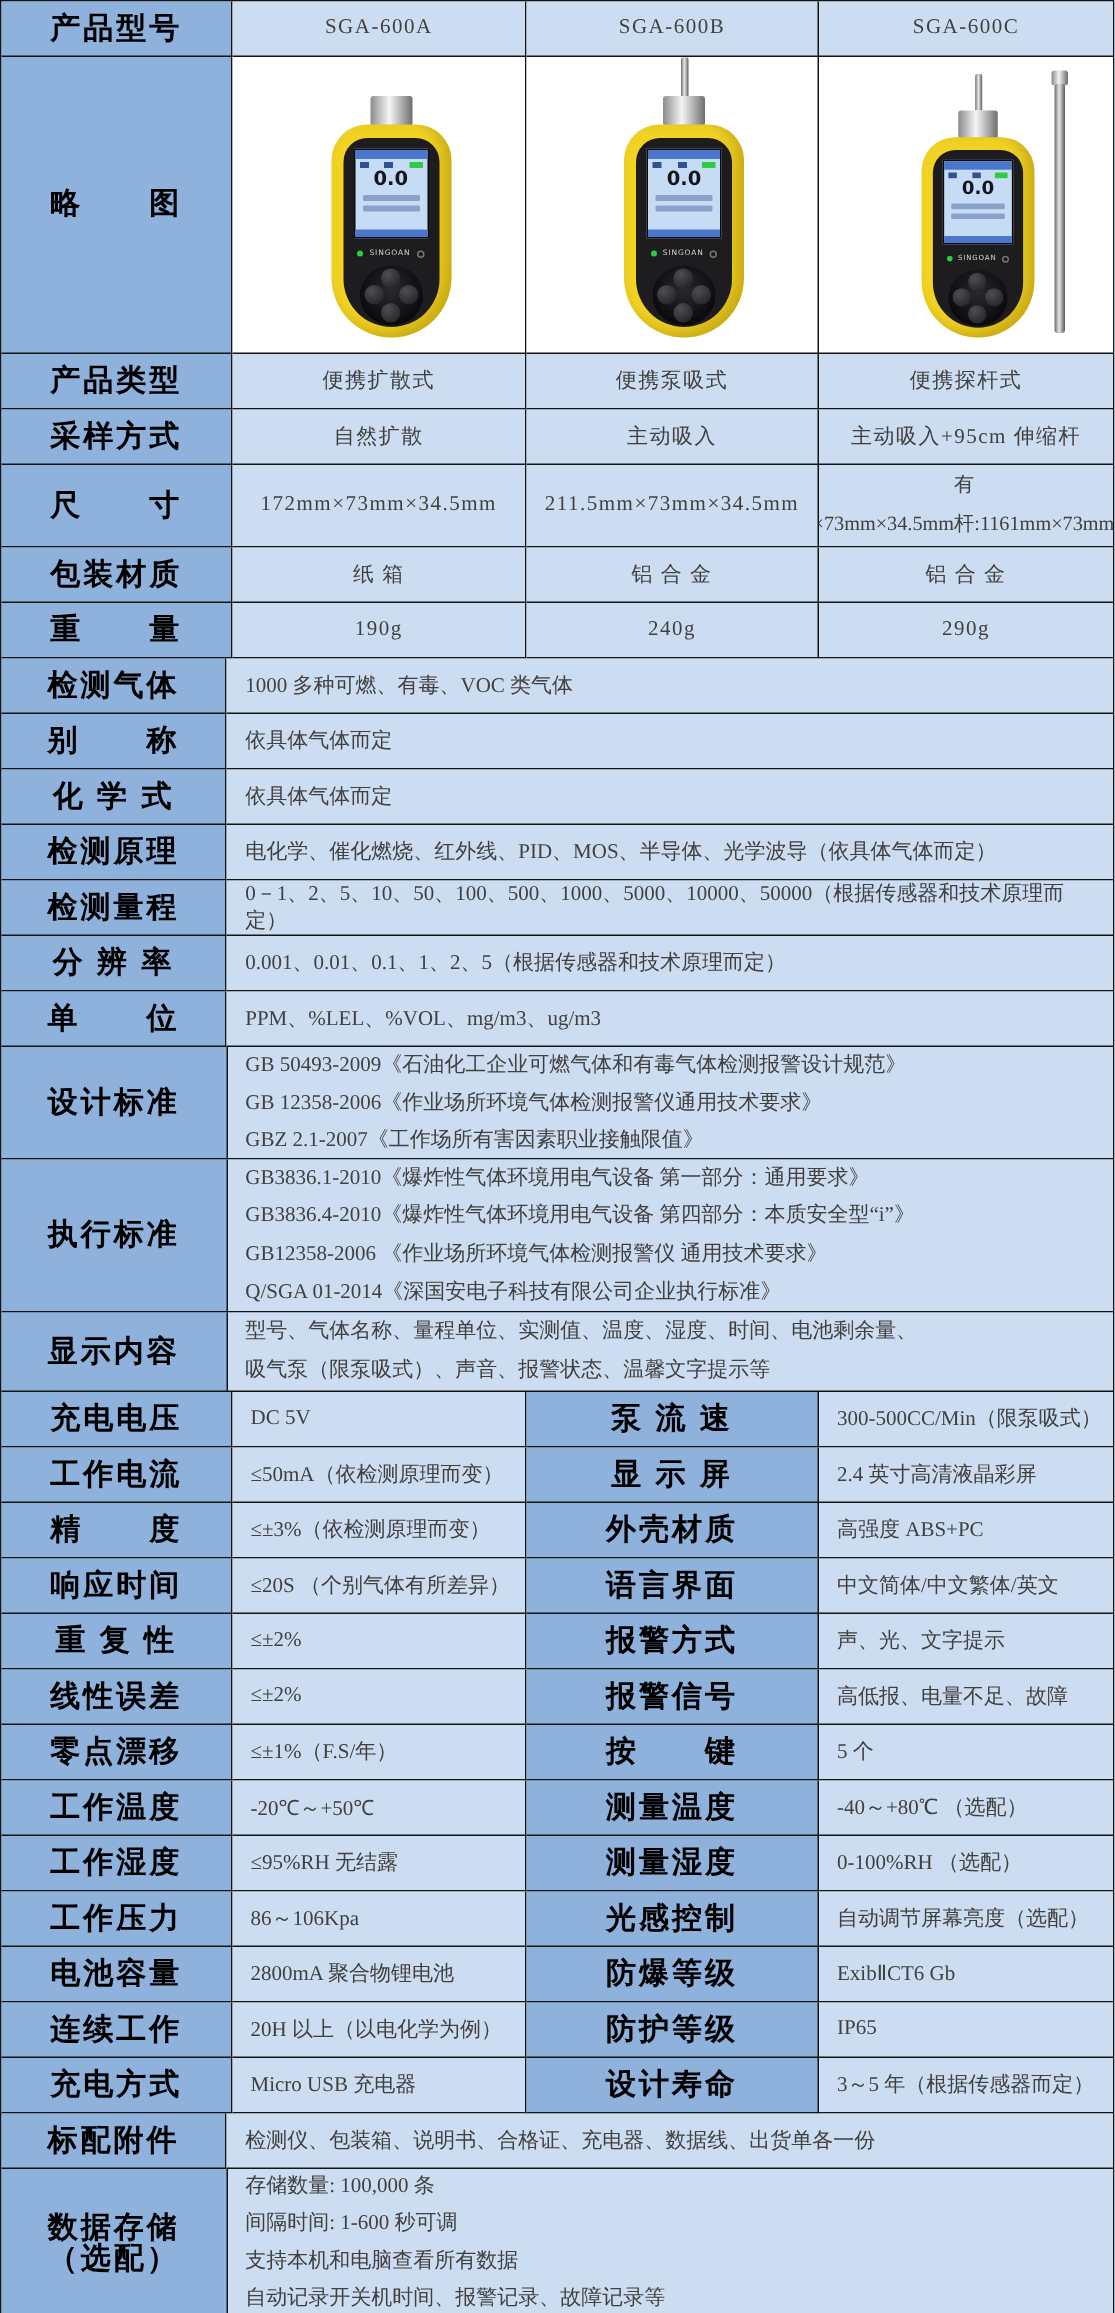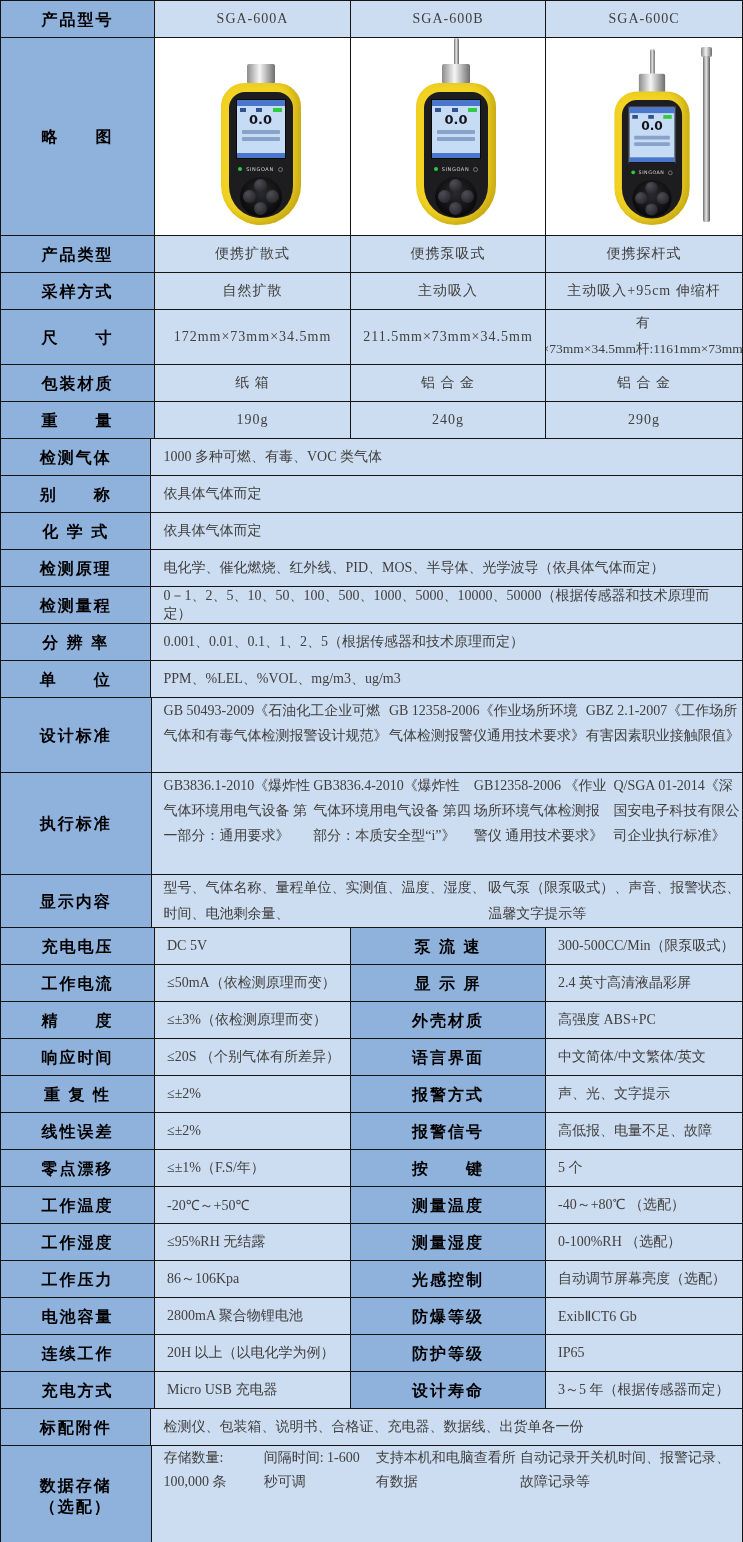--- a/index.html
+++ b/index.html
@@ -7,27 +7,27 @@
   .tbl { width: 743px; border: 1px solid #141414; background: #CDDDF1; }
   .tr { display: flex; height: 37px; }
   .r198{height:198px} .r55{height:55px} .r75{height:75px} .r102{height:102px}
   .r53{height:53px} .r99{height:99px}
   .td { border-right: 1px solid #141414; border-bottom: 1px solid #141414;
         display: flex; align-items: center; overflow: hidden; }
   .td:last-child { border-right: none; }
   .tr:last-child .td { border-bottom: none; }
   .w1{width:154px} .w2{width:196px} .w3{width:195px} .w4{width:196px} .wspan{width:604px}
   .lbl { background: #8FB2DD; justify-content: center; text-align: center;
-         font-weight: bold; font-size: 16px; letter-spacing: 2px; color: #000;
+         font-weight: bold; font-size: 20px; letter-spacing: 2px; color: #000;
          font-family: "Liberation Sans", sans-serif; flex-direction: column; line-height: 21px; }
   .cv { background: #CDDDF1; font-size: 14px; color: #404040;
         font-family: "Liberation Serif", serif; }
   .cv-c { justify-content: center; text-align: center; letter-spacing: 1px; }
   .cv-l { padding-left: 12px; padding-right: 6px; }
-  .multi { flex-direction: row; align-items: flex-start; justify-content: space-between;
+  .multi { flex-direction: column; align-items: flex-start; justify-content: space-between;
            padding-left: 12px; line-height: 25px; }
   .multi.lh26 { line-height: 26px; }
   .multi.lh24 { line-height: 24px; }
   .sizec { flex-direction: row; align-items: flex-start; justify-content: center;
            padding-left: 8px; line-height: 26px; font-size: 13.5px; }
   
   .imgcell { background: #fff; justify-content: center; align-items: flex-end;
              padding-bottom: 10px; position: relative; padding-left: 16px; }
   .dev { display: flex; flex-direction: column; align-items: center; }
   .dev-probe { width: 5px; height: 26px; border-radius: 2px 2px 0 0;

